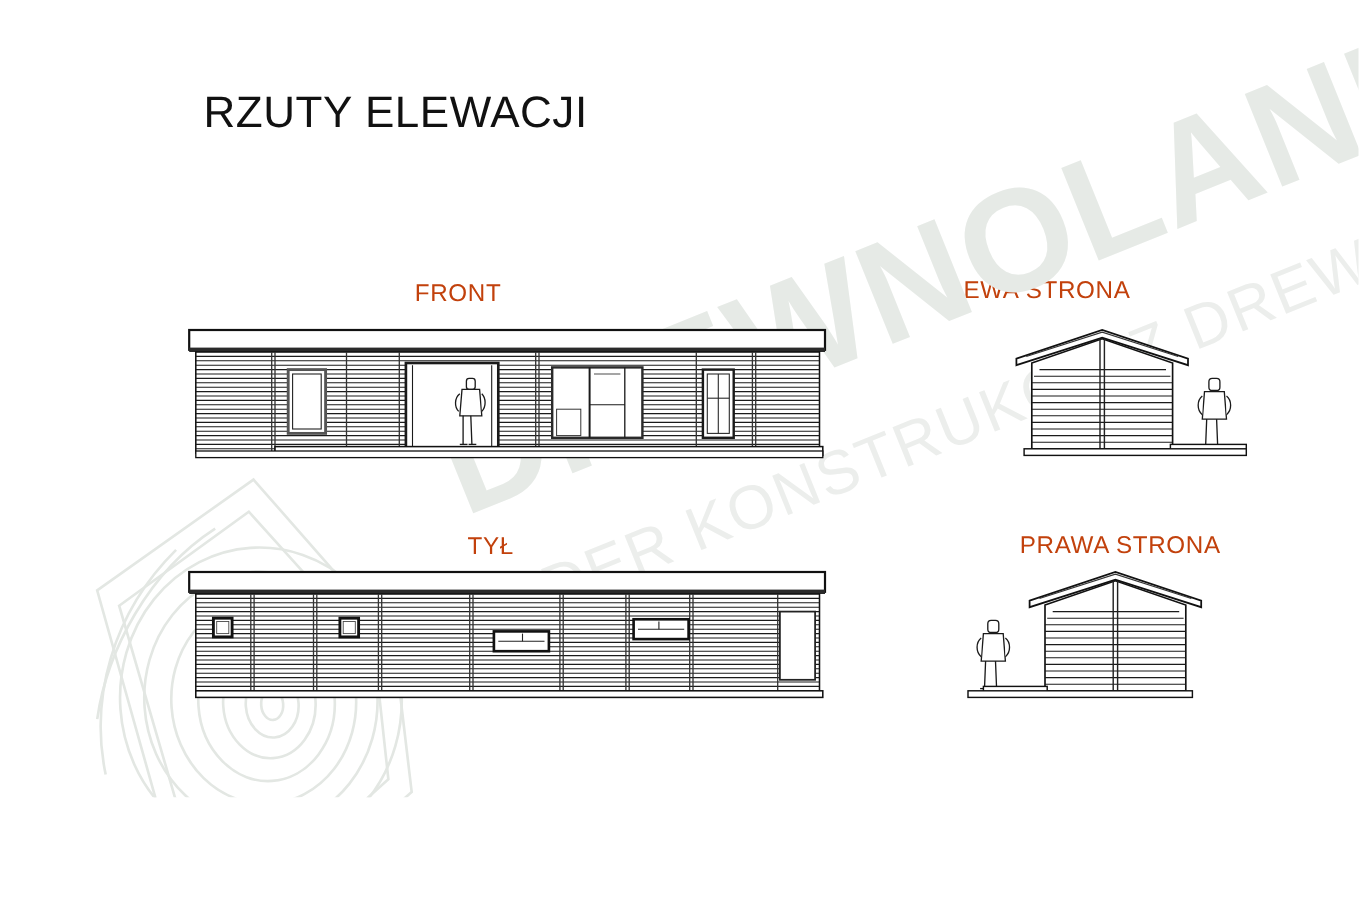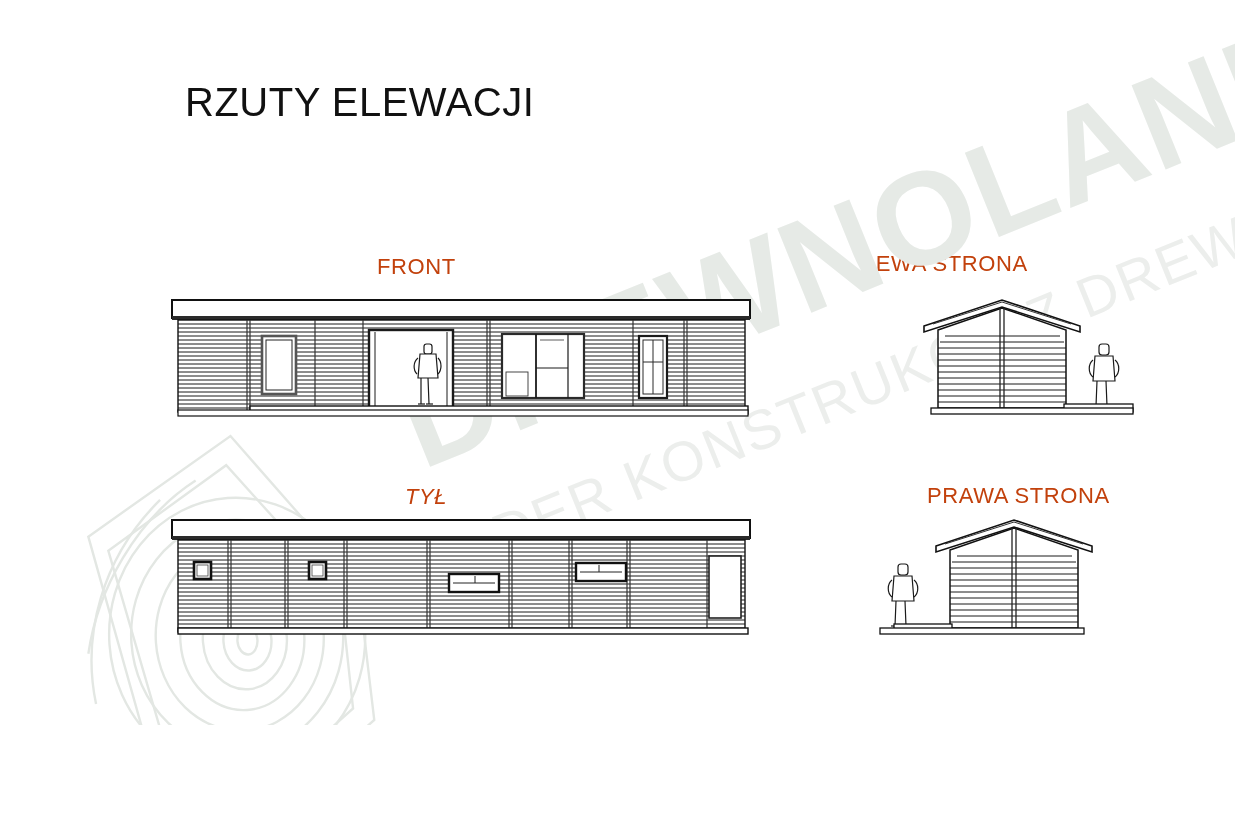--- a/index.html
+++ b/index.html
@@ -35,21 +35,21 @@
     white-space: nowrap;
   }
   .view-label {
     position: absolute;
     font-size: 22px;
     color: #c2410c;
     white-space: nowrap;
     letter-spacing: 0.6px;
   }
   #label-front  { left: 330px; top: 254px; }
-  #label-tyl    { left: 358px; top: 484px; font-style: italic; }
+  #label-tyl    { left: 378px; top: 484px; }
   #label-lewa   { left: 816px; top: 251px; text-align: right; }
   #label-prawa  { left: 880px; top: 483px; }
 </style>
 </head>
 <body>
 
 <div id="sheet">
 
   <div class="sheet-title">RZUTY ELEWACJI</div>
 

